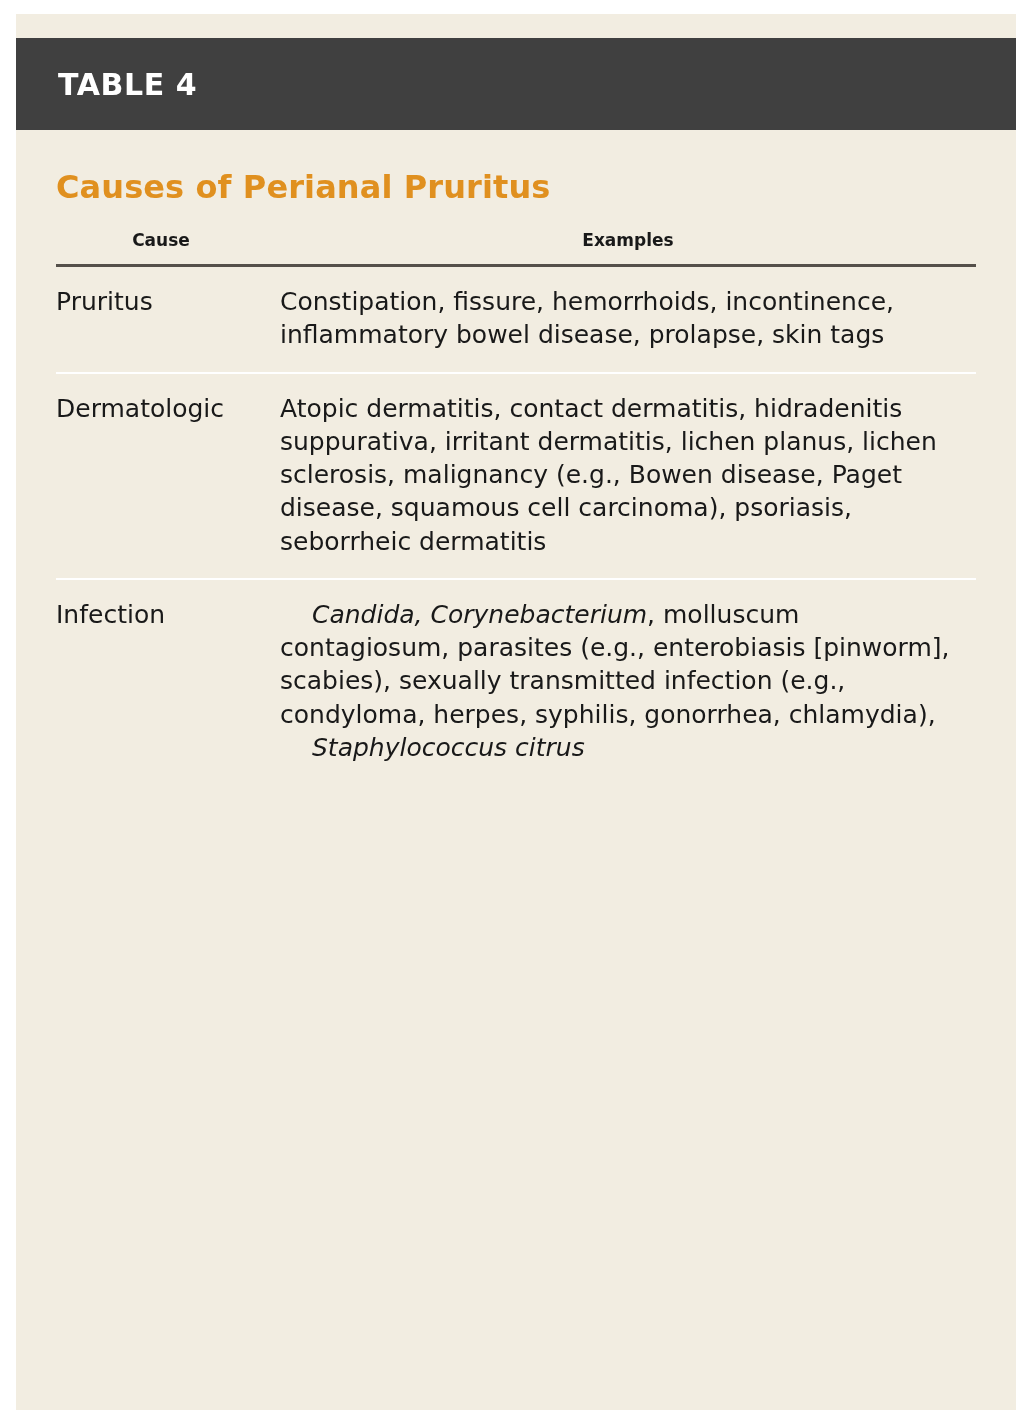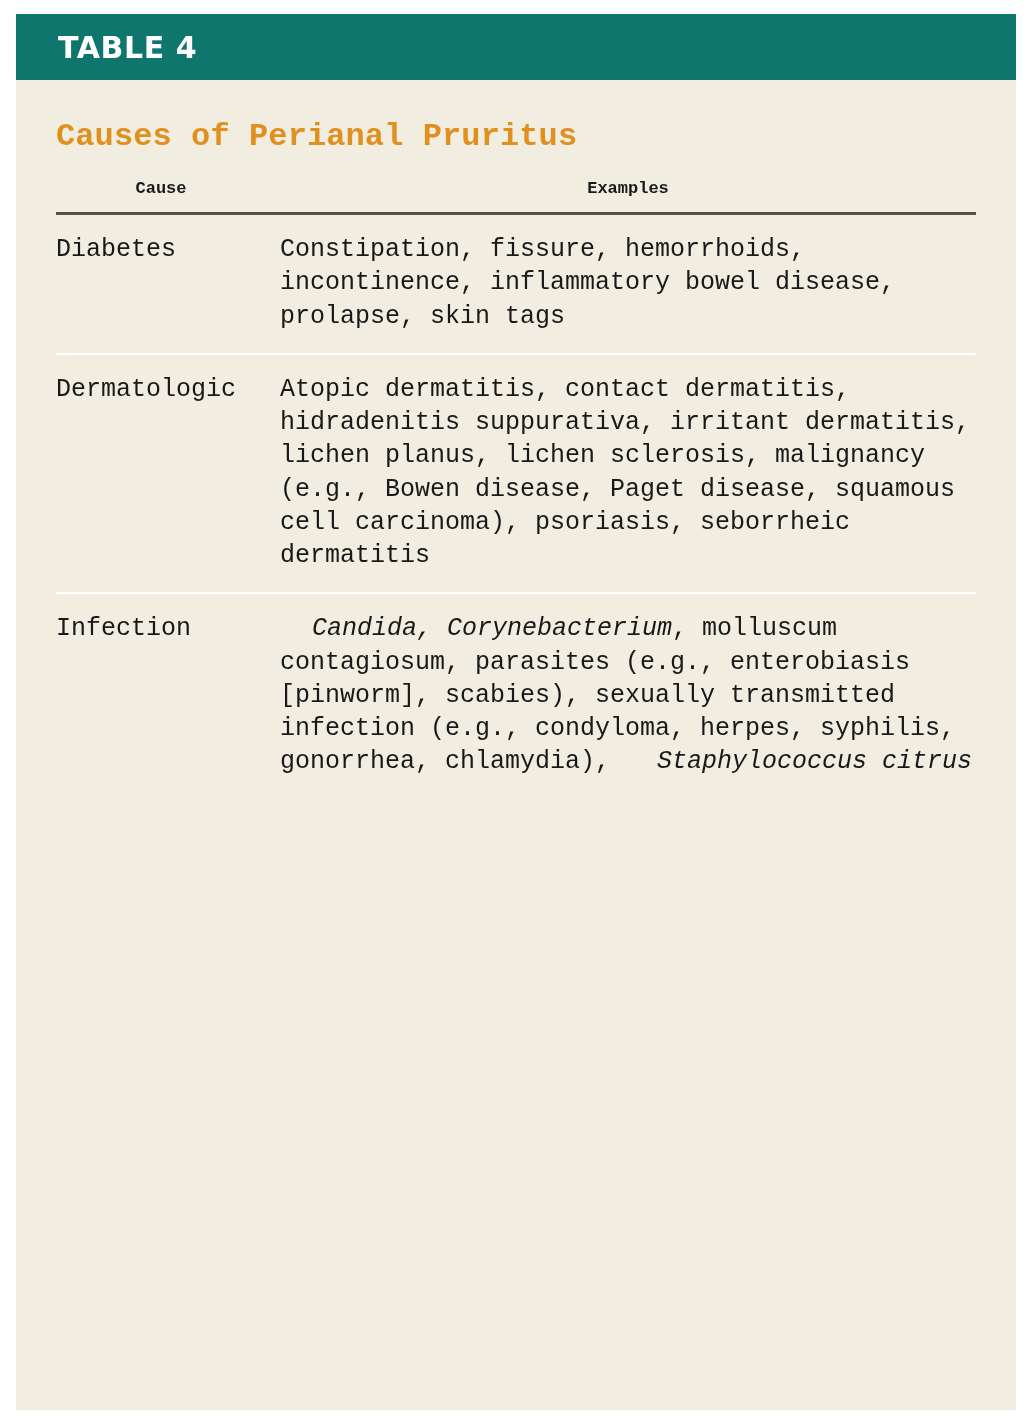--- a/index.html
+++ b/index.html
@@ -16,37 +16,37 @@
     position: absolute;
     left: 16px;
     top: 14px;
     width: 1000px;
     height: 1396px;
     background: #f2ede1;
     box-sizing: border-box;
     overflow: hidden;
   }
   .table-header-band {
-    height: 66px;
-    background: #0f766e;
+    height: 92px;
+    background: #404040;
     display: flex;
     align-items: center;
     padding-left: 42px;
     box-sizing: border-box;
+    margin-top: 24px;
   }
   .table-number {
     font-size: 30px;
     font-weight: bold;
     color: #ffffff;
     letter-spacing: 0.6px;
   }
   .table-body {
     padding: 30px 40px 0 40px;
     box-sizing: border-box;
-    font-family: Liberation Mono, monospace;
   }
   .table-title {
     font-size: 32px;
     font-weight: bold;
     color: #e0901f;
     margin: 8px 0 24px 0;
     letter-spacing: 0.1px;
   }
   table.data-table {
     width: 100%;
@@ -110,21 +110,21 @@
 
     <table class="data-table">
       <thead>
         <tr class="thead-row">
           <th class="col-cause">Cause</th>
           <th class="col-examples">Examples</th>
         </tr>
       </thead>
       <tbody>
         <tr>
-          <td class="col-cause">Diabetes</td>
+          <td class="col-cause">Pruritus</td>
           <td class="col-examples">Constipation, fissure, hemorrhoids, incontinence, inflammatory bowel disease, prolapse, skin tags</td>
         </tr>
         <tr>
           <td class="col-cause">Dermatologic</td>
           <td class="col-examples">Atopic dermatitis, contact dermatitis, hidradenitis suppurativa, irritant dermatitis, lichen planus, lichen sclerosis, malignancy (e.g., Bowen disease, Paget disease, squamous cell carcinoma), psoriasis, seborrheic dermatitis</td>
         </tr>
         <tr>
           <td class="col-cause">Infection</td>
           <td class="col-examples" id="infection-examples"><em>Candida, Corynebacterium</em><span>, molluscum contagiosum, parasites (e.g., enterobiasis [pinworm], scabies), sexually transmitted infection (e.g., condyloma, herpes, syphilis, gonorrhea, chlamydia), </span><em>Staphylococcus citrus</em></td>
         </tr>

